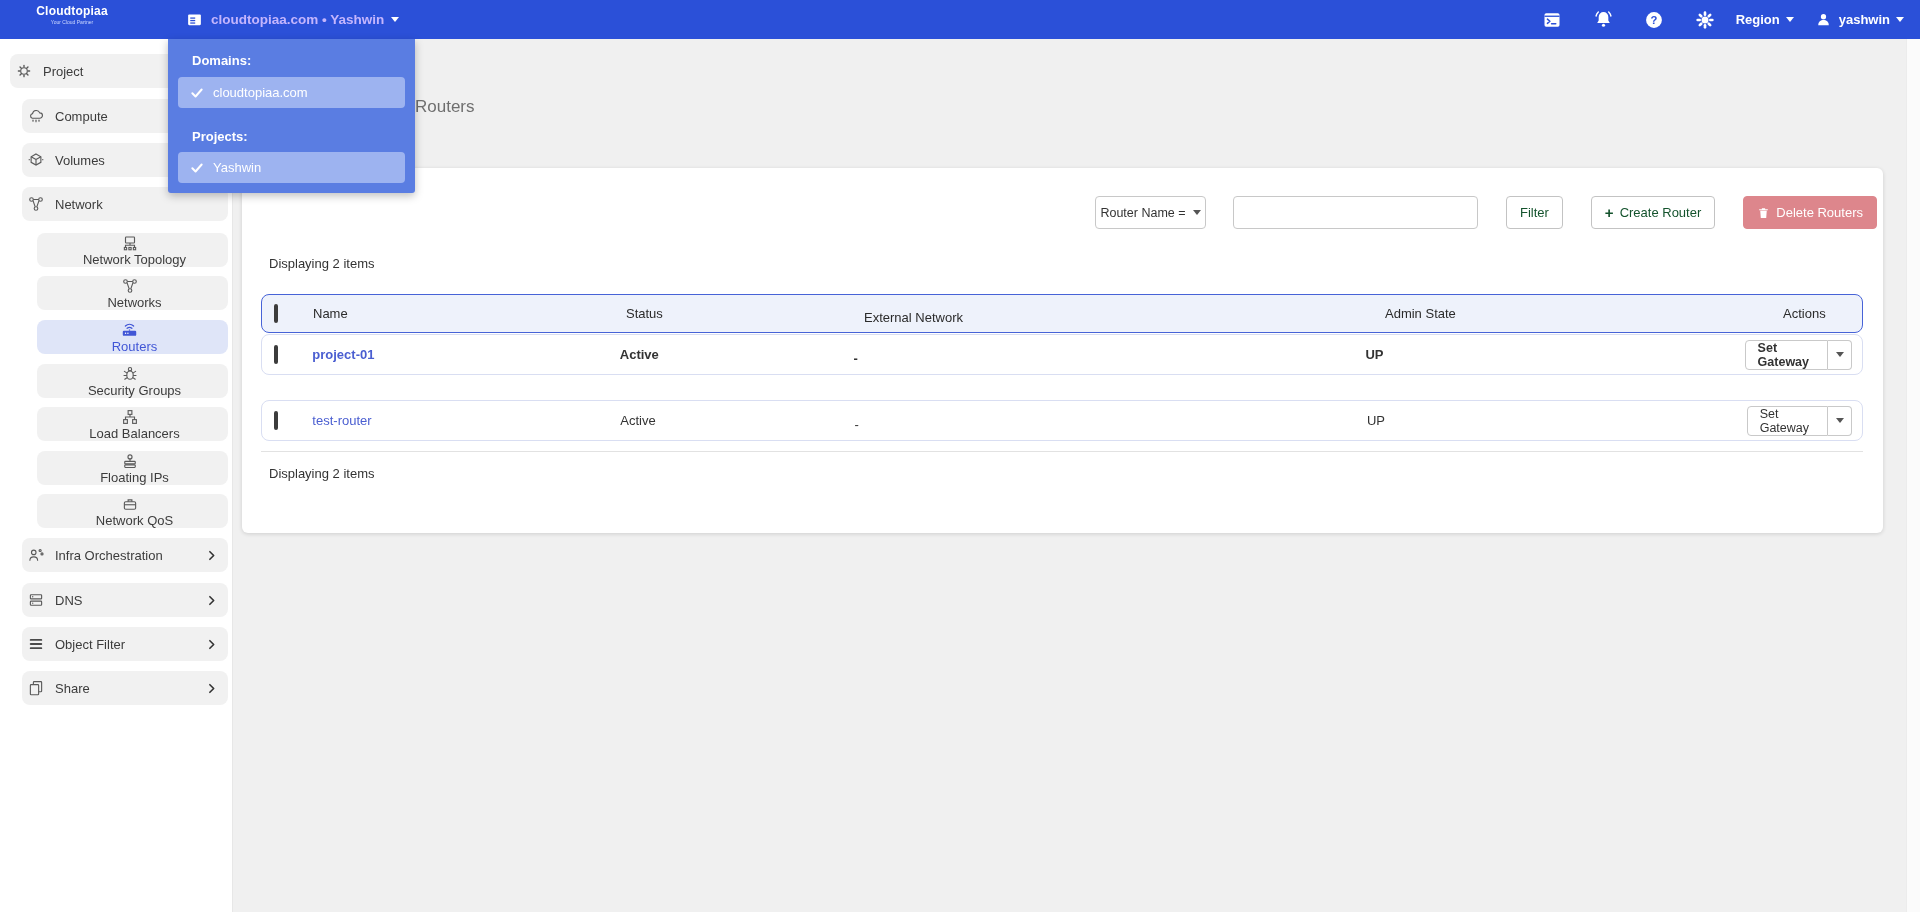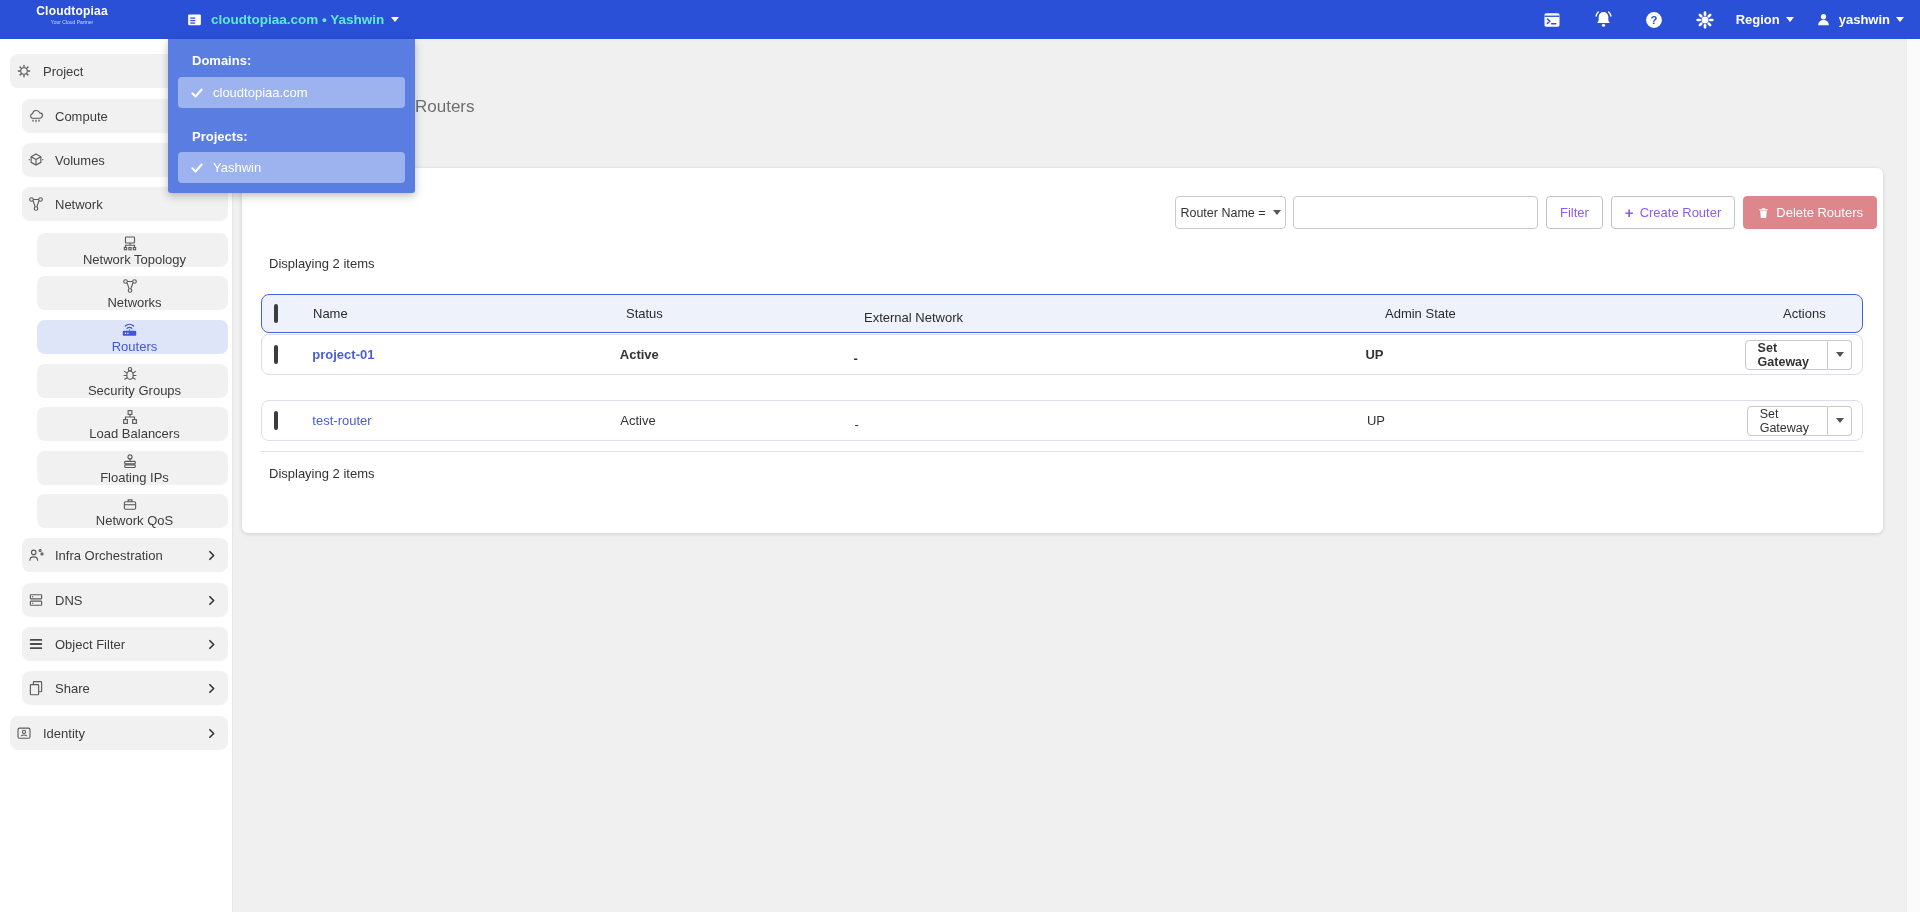--- a/index.html
+++ b/index.html
@@ -6,21 +6,21 @@
   html,body { width:1920px; height:912px; overflow:hidden;
     font-family:"Liberation Sans", sans-serif; background:#f0f0f0; }
 
   
   .navbar { position:absolute; left:0; top:0; width:1920px; height:39px;
     background:#2b50d8; z-index:40; }
   .logo { position:absolute; left:26px; top:4px; width:92px; text-align:center; }
   .logo .nm { color:#fff; font-size:12px; font-weight:bold; letter-spacing:.2px; }
   .logo .tg { color:#cdd9ff; font-size:5px; margin-top:1px; }
   .ctx { position:absolute; left:185px; top:0; height:39px; display:flex;
-    align-items:center; gap:7px; color:#5eead4; font-size:13.5px; font-weight:600; cursor:pointer; }
+    align-items:center; gap:7px; color:#c4b5fd; font-size:13.5px; font-weight:600; cursor:pointer; }
   .caret-w { width:0; height:0; border-left:4.5px solid transparent;
     border-right:4.5px solid transparent; border-top:5.5px solid #fff; display:inline-block; }
   .nav-right { position:absolute; right:16px; top:0; height:39px; display:flex;
     align-items:center; }
   .nav-ic { width:21px; height:21px; margin-left:30px; cursor:pointer; display:flex;
     align-items:center; justify-content:center; }
   .nav-txt { display:flex; align-items:center; gap:6px; color:#fff; font-size:13px;
     font-weight:600; margin-left:20px; cursor:pointer; }
 
   
@@ -40,30 +40,30 @@
   
   .main { position:absolute; left:233px; top:39px; width:1687px; height:873px; background:#f0f0f0; }
   .page-title { position:absolute; left:182px; top:58px; font-size:17px; color:#6f6f6f; }
   .scroll-strip { position:absolute; right:0; top:39px; width:14px; height:873px;
     background:#fbfbfb; border-left:1px solid #ececec; z-index:5; }
 
   .card { position:absolute; left:9px; top:129px; width:1641px; height:365px;
     background:#fff; border-radius:6px; box-shadow:0 1px 4px rgba(0,0,0,.14); }
 
   
-  .toolbar { position:absolute; top:28px; right:6px; height:33px; display:flex; align-items:center; }
+  .toolbar { position:absolute; top:28px; right:6px; height:33px; display:flex; align-items:center;gap:20px; }
   .tb-select { height:33px; width:111px; background:#fff; border:1px solid #c8c8c8;
     border-radius:4px; display:flex; align-items:center; justify-content:center; gap:7px;
     font-size:12.5px; color:#333; cursor:pointer; }
   .caret-d { width:0; height:0; border-left:4px solid transparent;
     border-right:4px solid transparent; border-top:5px solid #555; display:inline-block; }
   .tb-input { height:33px; width:245px; margin-left:7px; border:1px solid #c8c8c8;
     border-radius:4px; background:#fff; font-size:13px; padding:0 8px; outline:none; }
   .btn { height:33px; margin-left:8px; background:#fff; border:1px solid #c3c3c3;
-    border-radius:4px; font-size:13px; color:#8b5cf6; display:flex; align-items:center;
+    border-radius:4px; font-size:13px; color:#14532d; display:flex; align-items:center;
     justify-content:center; gap:6px; cursor:pointer; padding:0 13px; }
   .btn .plus { font-weight:bold; font-size:15px; line-height:1; }
   .btn-danger { background:#dd868c; border:1px solid #dd868c; color:#fff; }
 
   .count { position:absolute; left:27px; font-size:13px; color:#333; }
   .count.top { top:88px; }
   .count.bottom { top:298px; }
   .divider { position:absolute; left:19px; top:283px; width:1602px; height:0;
     border-top:1px solid #e2e2e2; }
 
@@ -381,35 +381,20 @@
         </svg>
     </span>
     <span class="lbl">Share</span>
     <span class="chev">
       <svg width="13" height="13" viewBox="0 0 24 24" fill="none" stroke="#333" stroke-width="3" stroke-linecap="round" stroke-linejoin="round">
           <polyline points="9 5 16 12 9 19"></polyline>
         </svg>
     </span>
   </div>
 
-  <div class="chip lvl1" style="top:677px">
-    <span class="ic">
-      <svg width="18" height="18" viewBox="0 0 24 24" fill="none" stroke="#5a5a5a" stroke-width="1.5">
-          <rect x="4" y="5.5" width="16" height="13.5" rx="2"></rect>
-          <circle cx="12" cy="10.5" r="2.1"></circle>
-          <path d="M8.3 16.2c.8-2 6.6-2 7.4 0"></path>
-        </svg>
-    </span>
-    <span class="lbl">Identity</span>
-    <span class="chev">
-      <svg width="13" height="13" viewBox="0 0 24 24" fill="none" stroke="#333" stroke-width="3" stroke-linecap="round" stroke-linejoin="round">
-          <polyline points="9 5 16 12 9 19"></polyline>
-        </svg>
-    </span>
-  </div>
 </div>
 
 <div class="main">
   <div class="page-title">Routers</div>
 
   <div class="card">
 
     <div class="toolbar">
       <div class="tb-select">
         <span>Router Name =</span>

